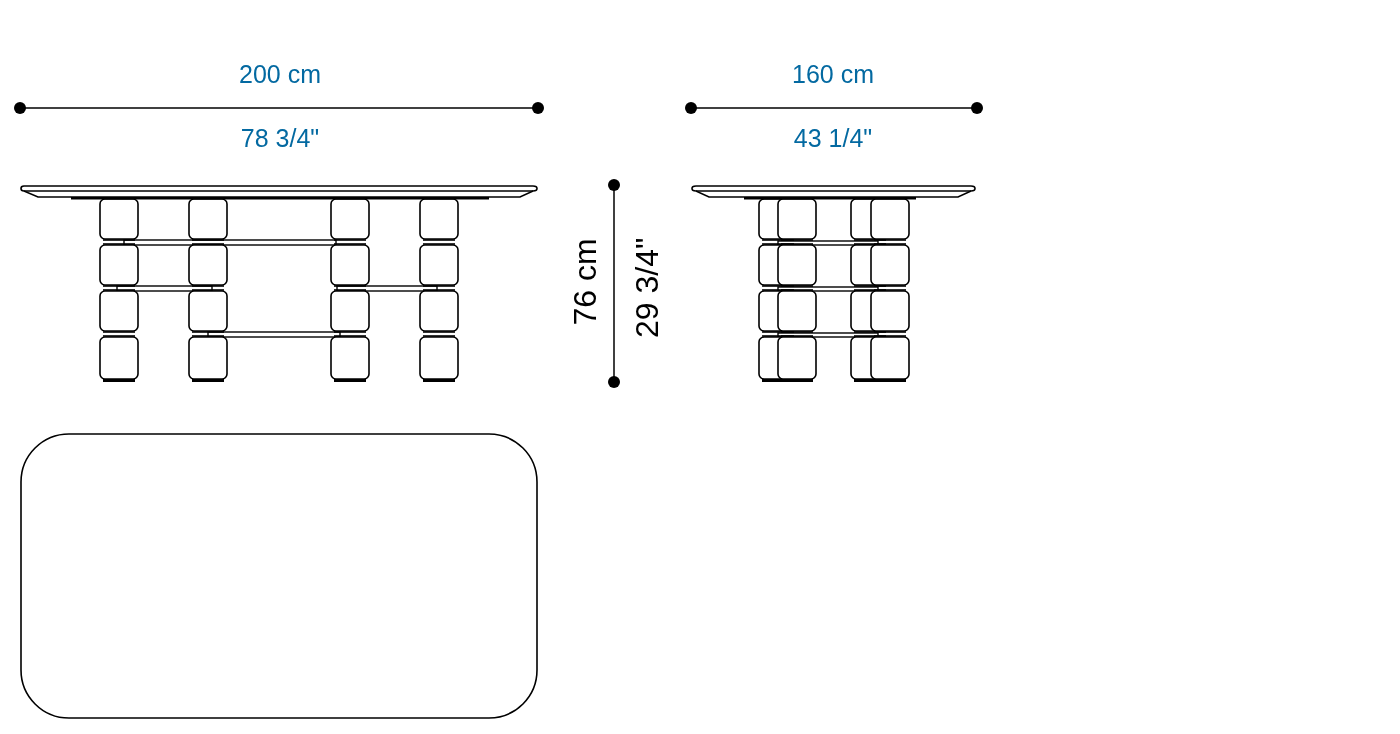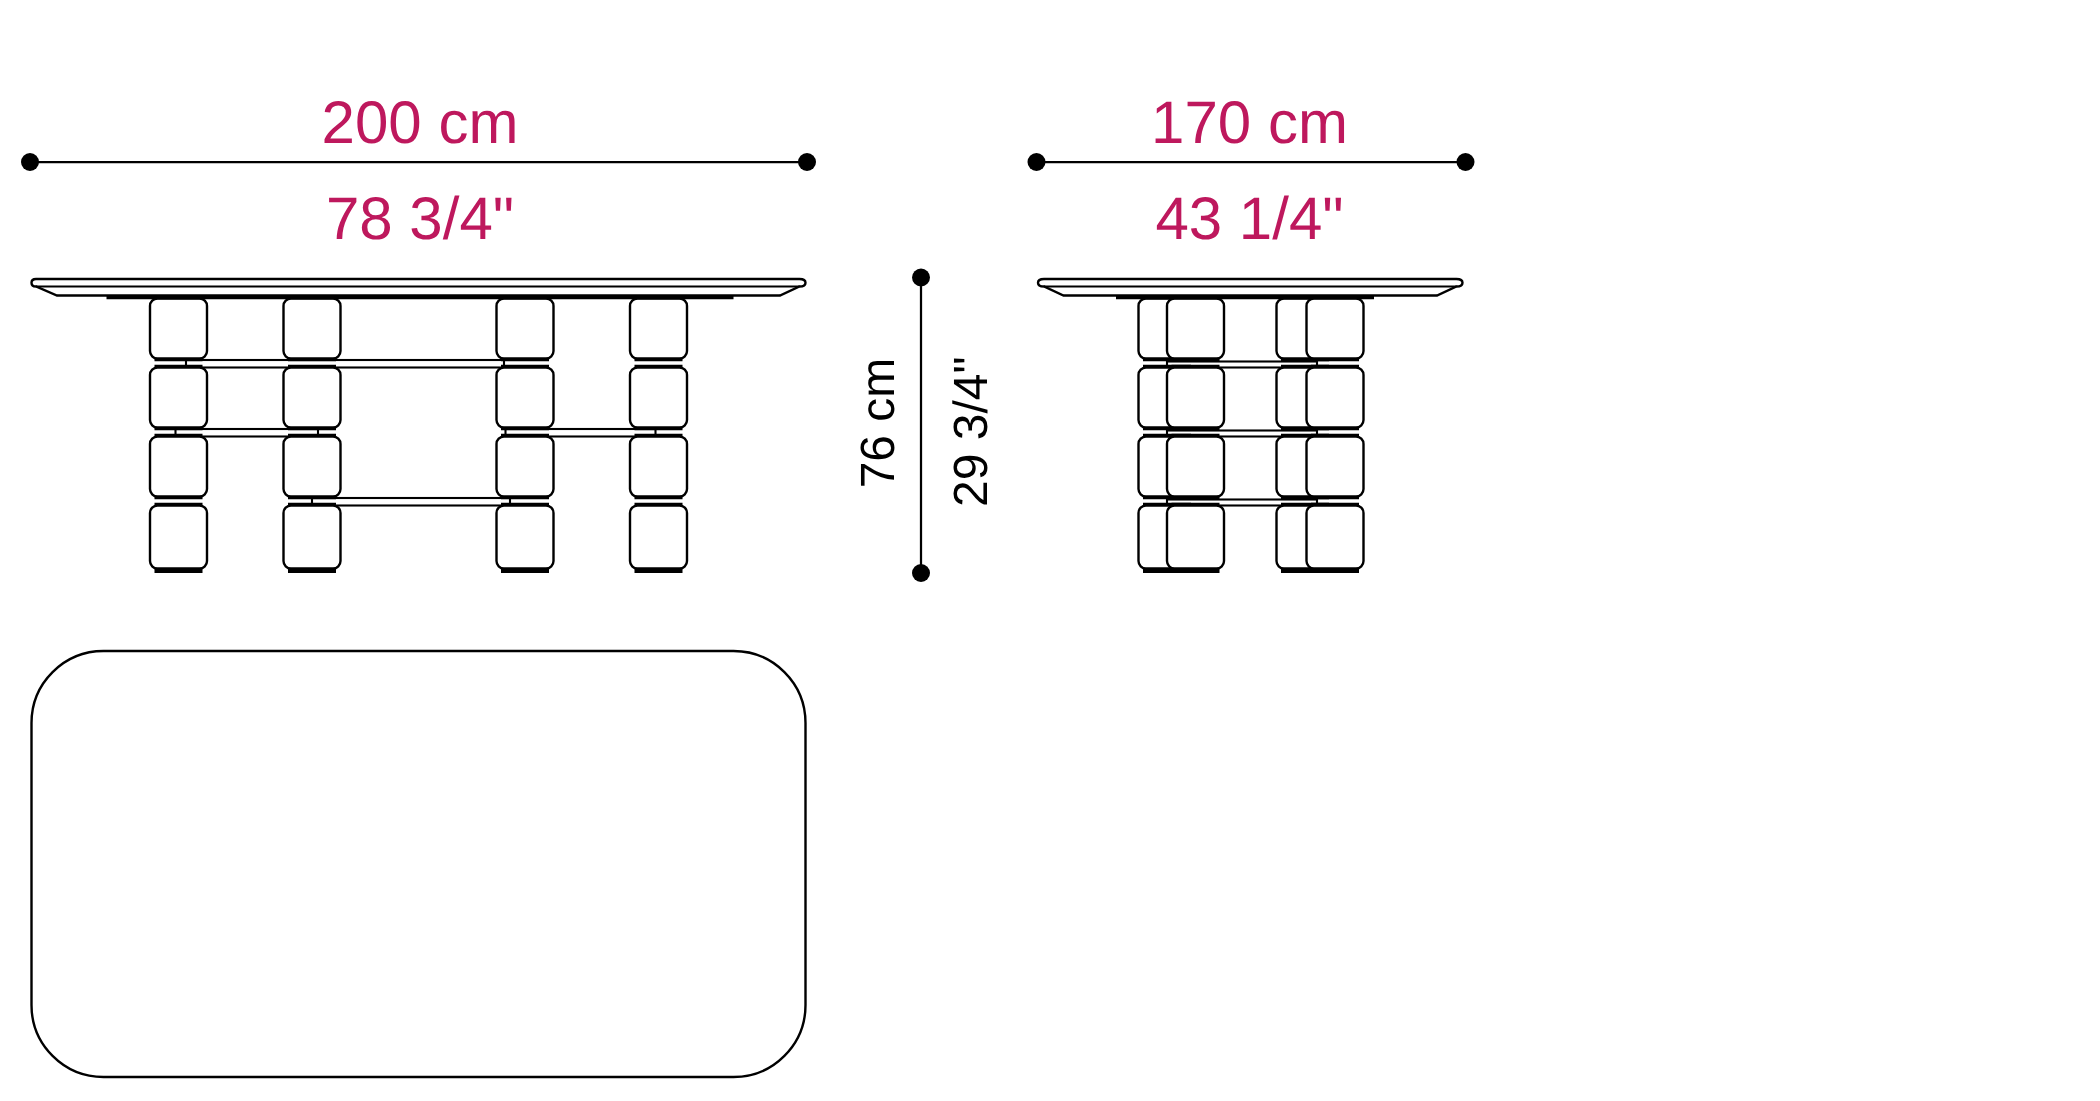--- a/index.html
+++ b/index.html
@@ -1,32 +1,32 @@
 <!DOCTYPE html>
 <html><head>
 <meta charset="utf-8">
 <style>
   html, body { margin: 0; padding: 0; background: #ffffff; }
   body { width: 1400px; height: 734px; position: relative; overflow: hidden;
          font-family: "Liberation Sans", sans-serif; color: #000; }
   .canvas { position: absolute; left: 0; top: 0; width: 1400px; height: 734px; }
-  .lbl { position: absolute; font-size: 40px; line-height: 1; white-space: nowrap;
-         transform: translateX(-50%); color: #be185d; }
+  .lbl { position: absolute; font-size: 25px; line-height: 1; white-space: nowrap;
+         transform: translateX(-50%); color: #0369a1; }
   .vlbl { position: absolute; font-size: 32px; line-height: 1; white-space: nowrap;
           transform-origin: center center; }
   svg { position: absolute; left: 0; top: 0; }
 </style>
 </head>
 <body>
 
 <div class="canvas">
 
   <div class="lbl" style="left:280px; top:62px;">200 cm</div>
   <div class="lbl" style="left:280px; top:126px;">78 3/4"</div>
-  <div class="lbl" style="left:833px; top:62px;">170 cm</div>
+  <div class="lbl" style="left:833px; top:62px;">160 cm</div>
   <div class="lbl" style="left:833px; top:126px;">43 1/4"</div>
 
   <div class="vlbl" style="left:535px; top:266px; width:100px; text-align:center; transform: rotate(-90deg);">76 cm</div>
   <div class="vlbl" style="left:597px; top:272px; width:100px; text-align:center; transform: rotate(-90deg);">29 3/4"</div>
 
   <svg width="1400" height="734" viewBox="0 0 1400 734">
     <defs>
 
       <g id="leg" fill="#fff" stroke="#000" stroke-width="1.6">
         <rect x="0" y="0" width="38" height="40" rx="5"></rect>

